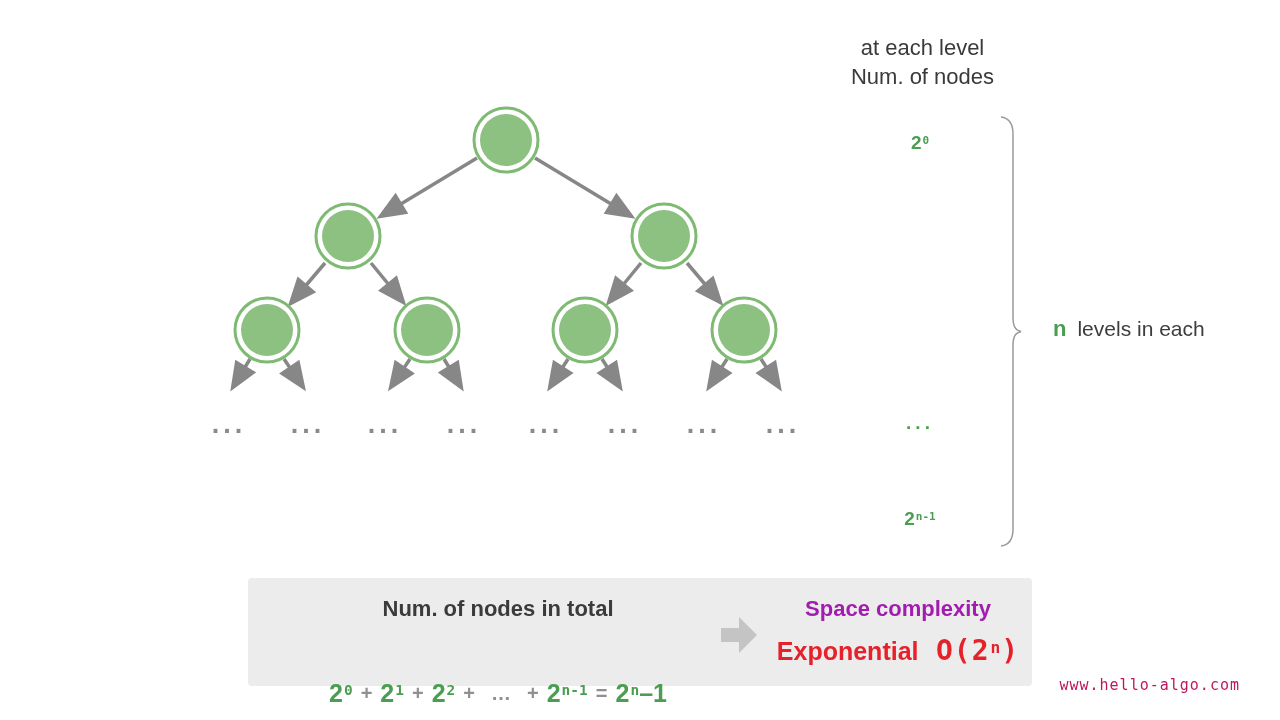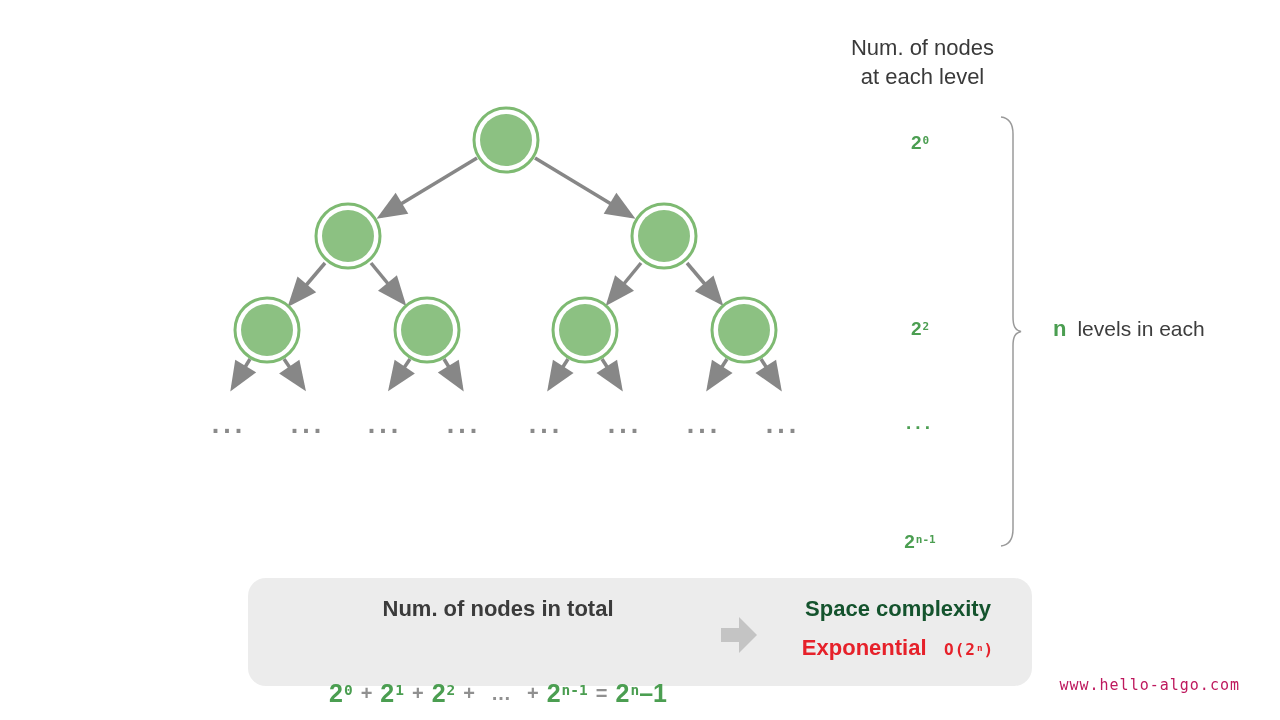--- a/index.html
+++ b/index.html
@@ -23,34 +23,34 @@
   .tdots{position:absolute;width:64px;text-align:center;font-weight:bold;
          font-size:27px;color:#8a8a8a;letter-spacing:4px;line-height:30px;}
 
   
   .brace-label{position:absolute;left:1053px;top:316px;font-size:21px;color:#3d3d3d;
                white-space:nowrap;}
   .brace-label .n{color:#4b9e51;font-weight:bold;font-size:22px;margin-right:11px;}
 
   
   .box{position:absolute;left:248px;top:578px;width:784px;height:108px;
-       background:#ececec;border-radius:18px;}
+       background:#ececec;border-radius:4px;}
   .box-left-title{position:absolute;left:0;top:18px;width:500px;text-align:center;
        font-size:22px;font-weight:bold;color:#3b3b3b;}
   .formula{position:absolute;left:0;top:52px;width:500px;text-align:center;
        white-space:nowrap;line-height:34px;margin-top:43px;}
   .formula .term{color:#4b9e51;font-weight:bold;font-size:25px;}
   .formula .op{color:#909090;font-weight:bold;font-size:20px;margin:0 8px;
        vertical-align:2px;}
   .box-right-title{position:absolute;left:510px;top:18px;width:280px;text-align:center;
-       font-size:22px;font-weight:bold;color:#14532d;}
+       font-size:22px;font-weight:bold;color:#a21caf;}
   .box-complexity{position:absolute;left:510px;top:54px;width:280px;text-align:center;
        color:#e6212a;font-weight:bold;white-space:nowrap;line-height:32px;}
-  .box-complexity .word{font-size:22px;}
-  .box-complexity .bigO{font-family:"DejaVu Sans Mono",monospace;font-size:16px;
+  .box-complexity .word{font-size:25px;}
+  .box-complexity .bigO{font-family:"DejaVu Sans Mono",monospace;font-size:28px;
        margin-left:13px;letter-spacing:1px;}
   .box-arrow{position:absolute;left:470px;top:34px;}
 
   .watermark{position:absolute;right:40px;top:676px;
        font-family:"DejaVu Sans Mono",monospace;font-size:15px;color:#be185d;
        letter-spacing:1px;}
 </style>
 </head>
 <body>
 
@@ -111,28 +111,27 @@
         <circle r="32" fill="#ffffff" stroke="#7eba72" stroke-width="3"></circle>
           <circle r="26" fill="#8cc182"></circle>
       </g>
     </g>
 
     <path d="M1001,117 C1009,118 1013,123 1013,134 L1013,317 C1013,326 1015,330 1021,331.5
              C1015,333 1013,337 1013,346 L1013,529 C1013,540 1009,545 1001,546" fill="none" stroke="#9a9a9a" stroke-width="1.5"></path>
   </svg>
 
   <div class="hdr">
+    <div>at each level</div>
     <div>Num. of nodes</div>
-    <div>at each level</div>
   </div>
 
   <div class="lvl" style="left:860px;top:124px">2<sup>0</sup></div>
-  <div class="lvl" style="left:860px;top:310px">2<sup>2</sup></div>
   <div class="lvl dots" style="left:860px;top:413px">...</div>
-  <div class="lvl" style="left:860px;top:523px">2<sup>n-1</sup></div>
+  <div class="lvl" style="left:860px;top:500px">2<sup>n-1</sup></div>
 
   <div class="tdots" style="left:197px;top:409px">...</div>
   <div class="tdots" style="left:276px;top:409px">...</div>
   <div class="tdots" style="left:353px;top:409px">...</div>
   <div class="tdots" style="left:432px;top:409px">...</div>
   <div class="tdots" style="left:514px;top:409px">...</div>
   <div class="tdots" style="left:593px;top:409px">...</div>
   <div class="tdots" style="left:672px;top:409px">...</div>
   <div class="tdots" style="left:751px;top:409px">...</div>
 

